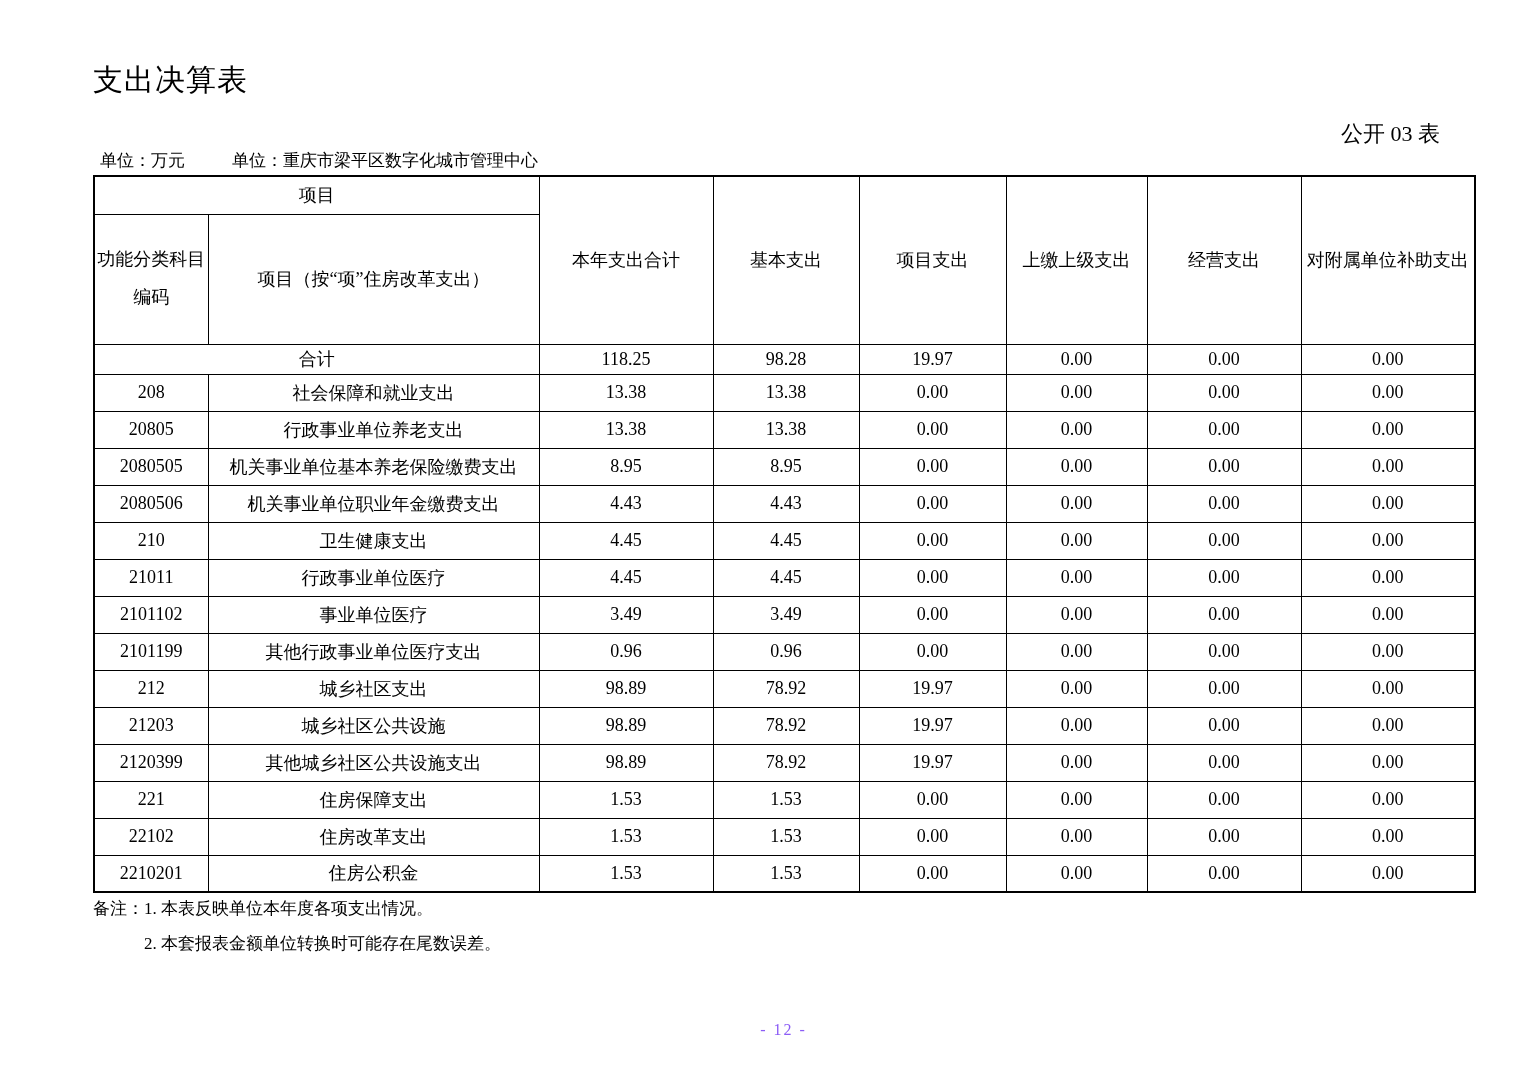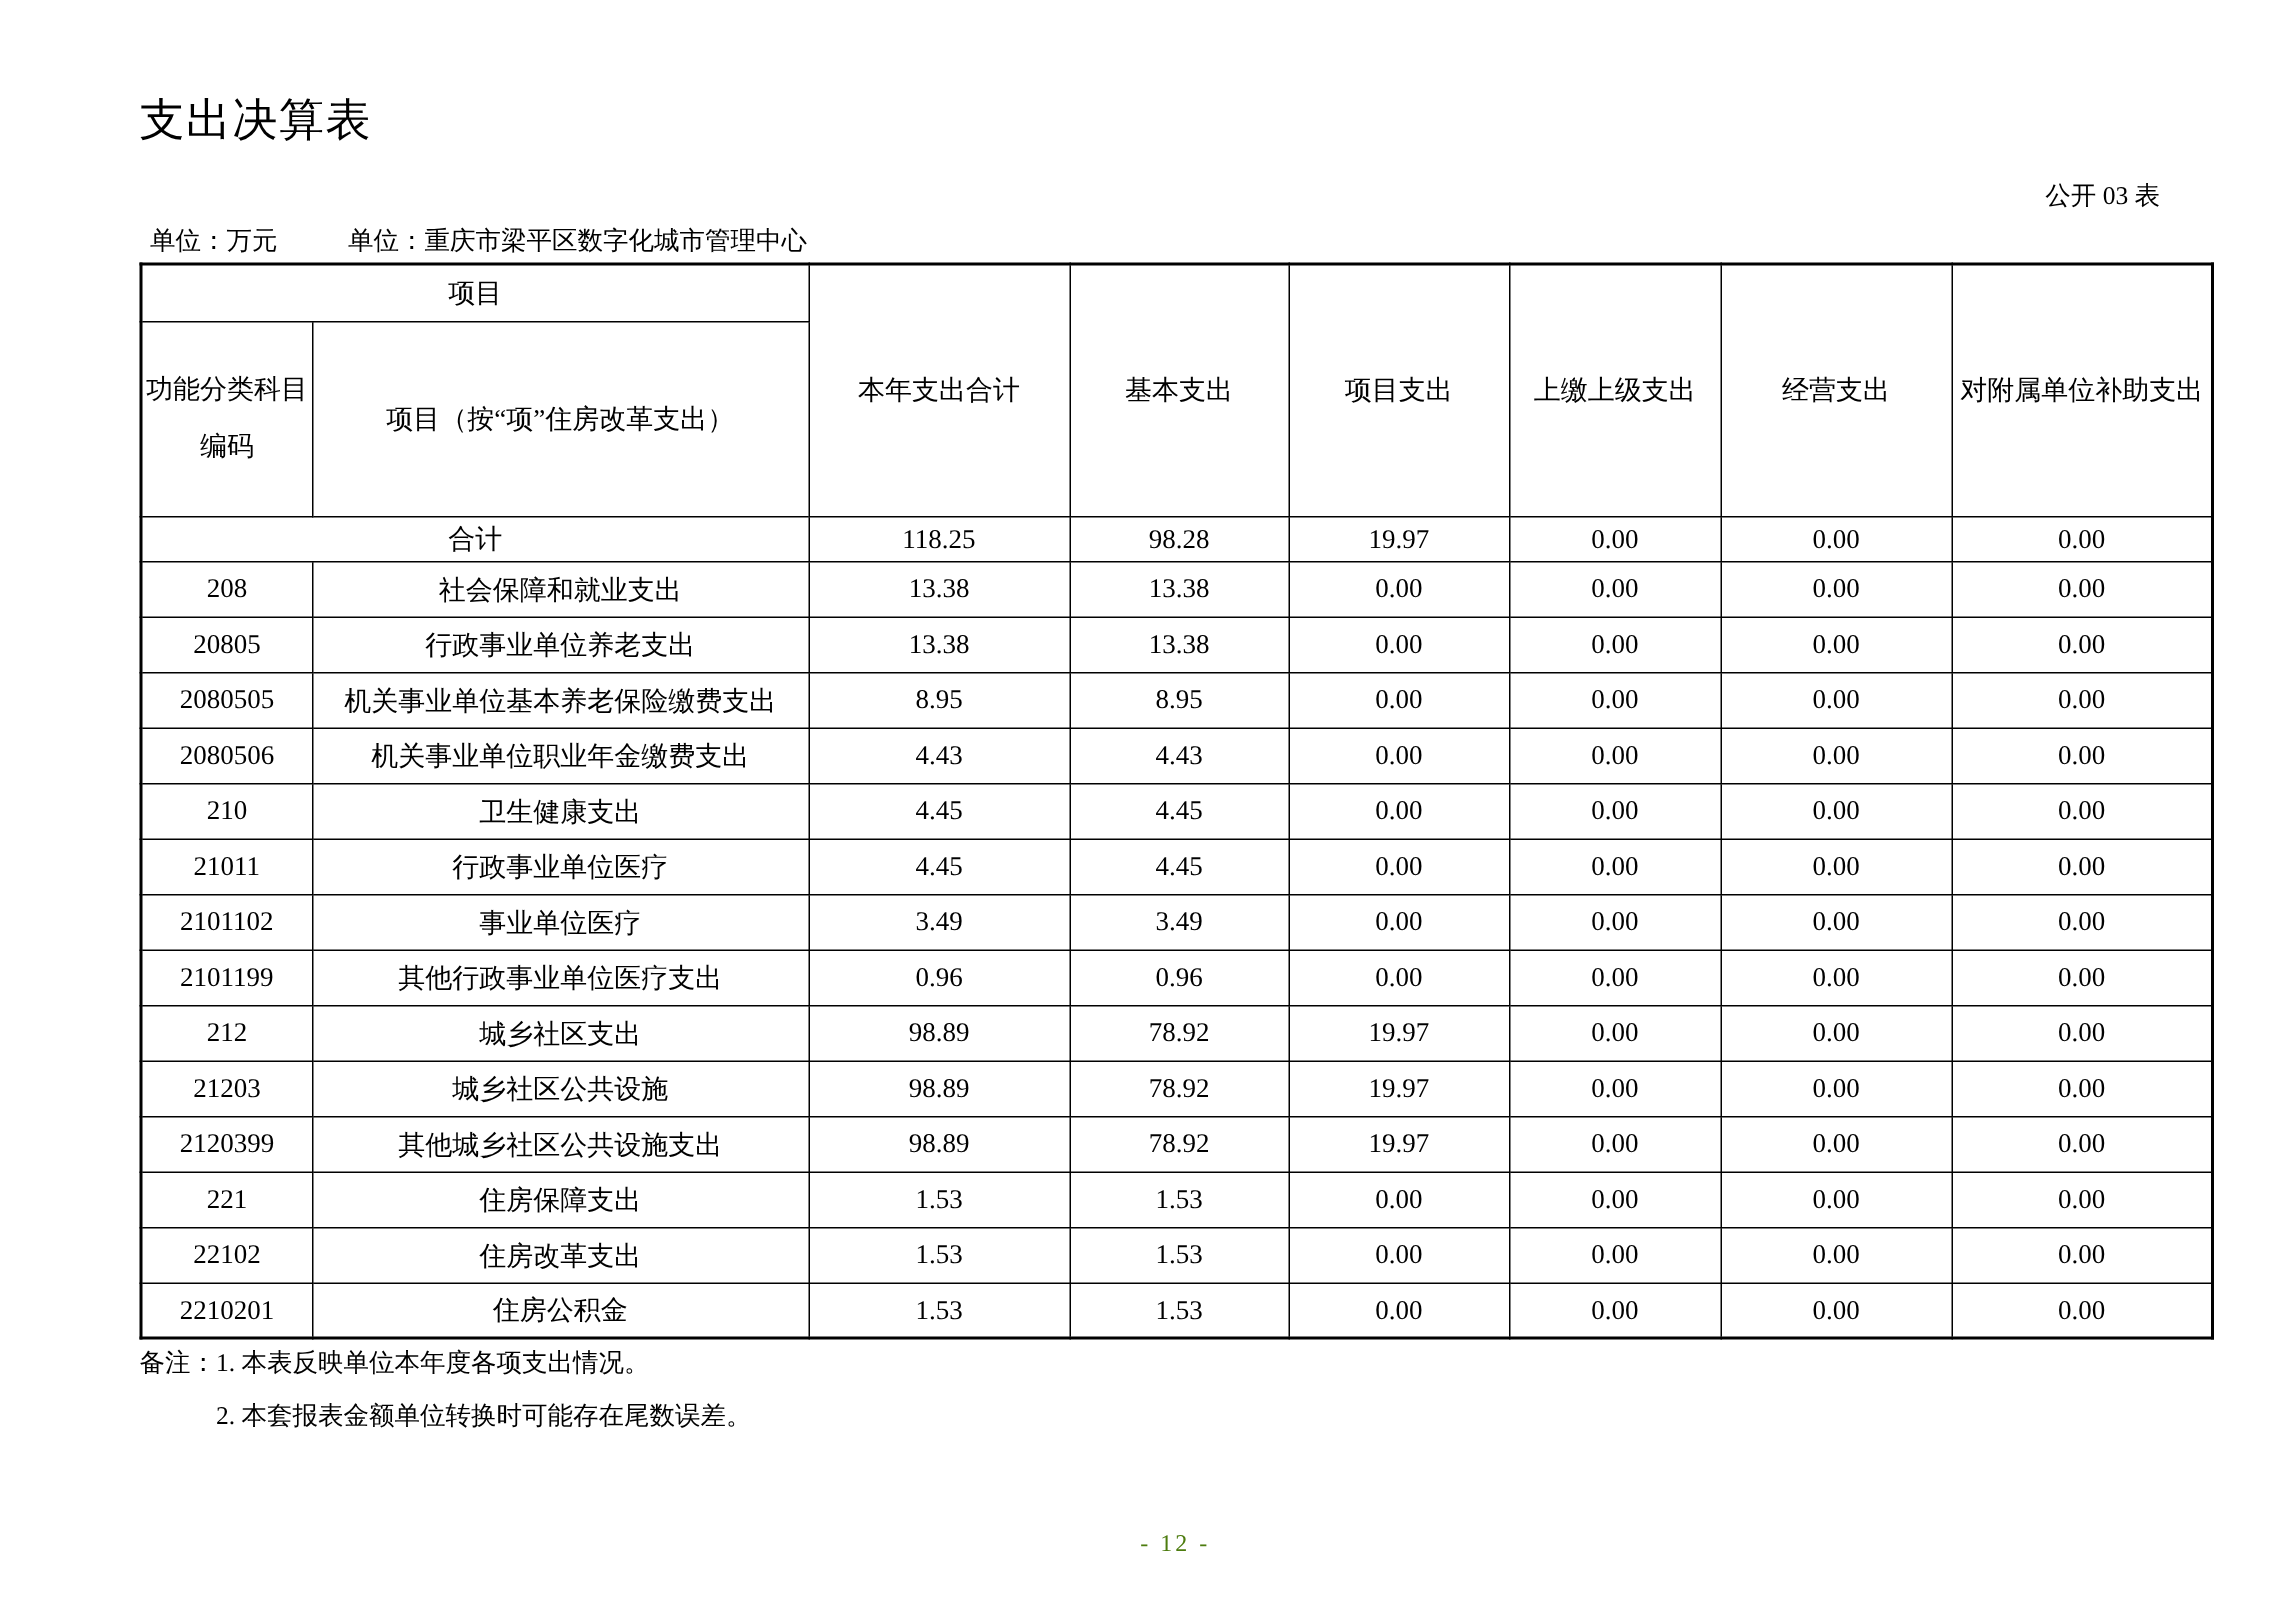--- a/index.html
+++ b/index.html
@@ -22,21 +22,21 @@
     margin: 0;
     text-align: left;
     font-size: 30px;
     font-weight: 400;
     letter-spacing: 1px;
   }
   .meta-code {
     position: absolute;
     top: 119px; left: 93px; width: 1347px;
     text-align: right;
-    font-size: 17px;
+    font-size: 22px;
   }
   .org-label {
     position: absolute;
     top: 149px; left: 232px;
     font-size: 17px;
   }
   .unit-label {
     position: absolute;
     top: 149px; left: 100px; width: 1372px;
     text-align: left;
@@ -69,21 +69,21 @@
     position: absolute;
     left: 93px; top: 897px;
     font-size: 17px;
   }
   .note-line-2 { margin-top: 12px; margin-left: 51px; }
   .page-number {
     position: absolute;
     top: 1021px; left: 93px; width: 1381px;
     text-align: center;
     font-size: 16px;
-    color: #4d7c0f;
+    color: #8b5cf6;
     letter-spacing: 2px;
   }
 </style>
 </head>
 <body>
 
 <div class="page">
 
   <h1 class="title">支出决算表</h1>
 

